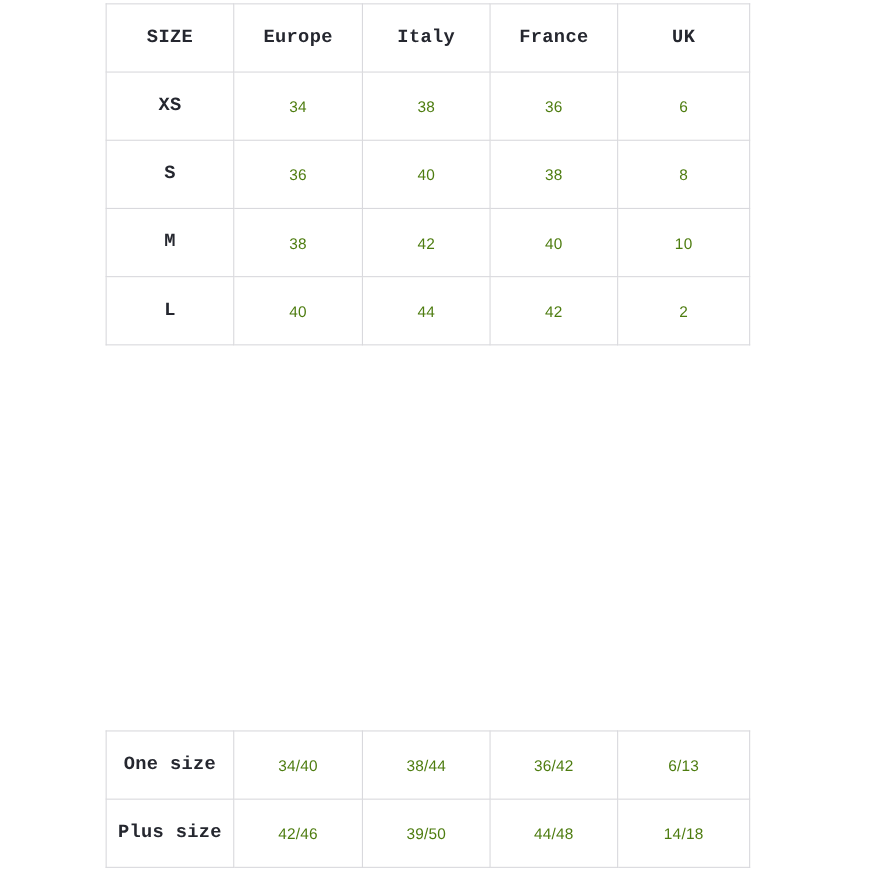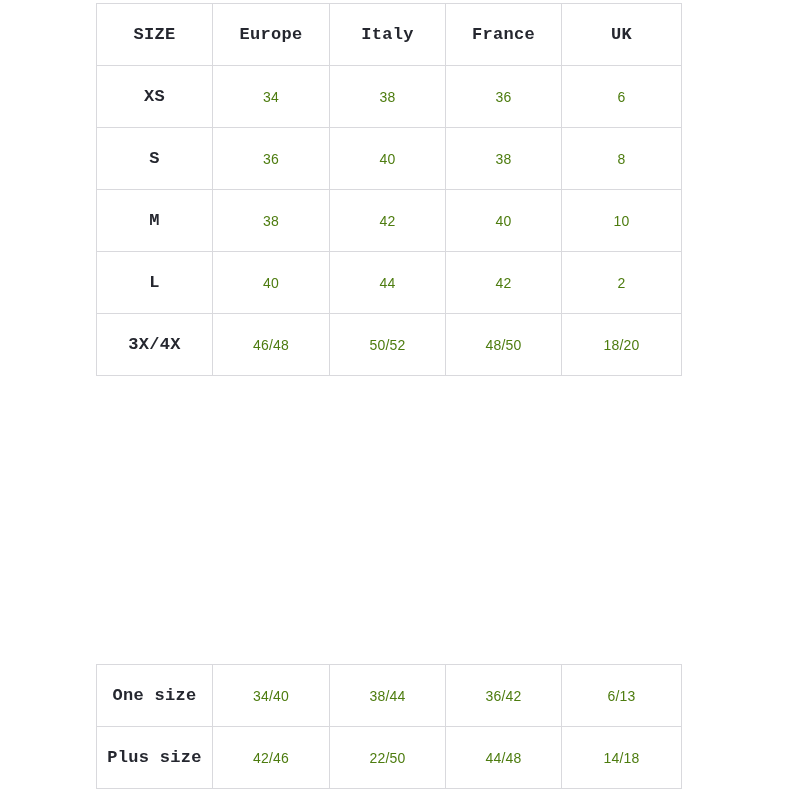--- a/index.html
+++ b/index.html
@@ -99,27 +99,20 @@
           <td class="val-col">40</td>
           <td class="val-col">10</td>
         </tr>
         <tr>
           <td class="size-col">L</td>
           <td class="val-col">40</td>
           <td class="val-col">44</td>
           <td class="val-col">42</td>
           <td class="val-col">2</td>
         </tr>
-        <tr>
-          <td class="size-col">3X/4X</td>
-          <td class="val-col">46/48</td>
-          <td class="val-col">50/52</td>
-          <td class="val-col">48/50</td>
-          <td class="val-col">18/20</td>
-        </tr>
       </tbody>
   </table>
 
   <table id="special-table">
     <colgroup>
       <col class="c0">
         <col class="c1">
         <col class="c2">
         <col class="c3">
         <col class="c4">
@@ -128,20 +121,20 @@
         <tr>
           <td class="size-col">One size</td>
           <td class="val-col">34/40</td>
           <td class="val-col">38/44</td>
           <td class="val-col">36/42</td>
           <td class="val-col">6/13</td>
         </tr>
         <tr>
           <td class="size-col">Plus size</td>
           <td class="val-col">42/46</td>
-          <td class="val-col">22/50</td>
+          <td class="val-col">39/50</td>
           <td class="val-col">44/48</td>
           <td class="val-col">14/18</td>
         </tr>
       </tbody>
   </table>
 
 </div>
 
 </body></html>

